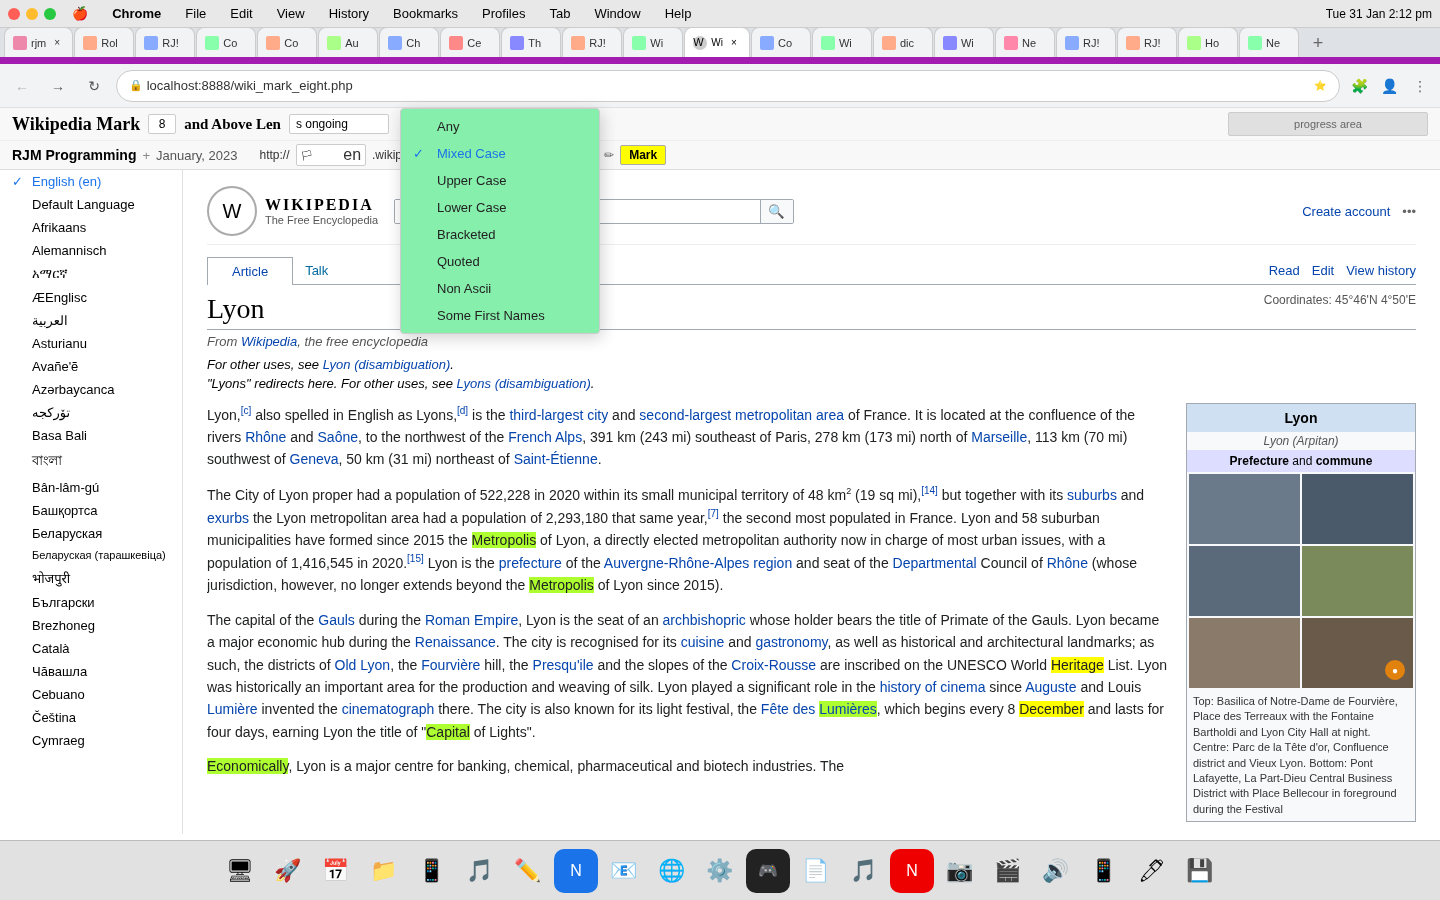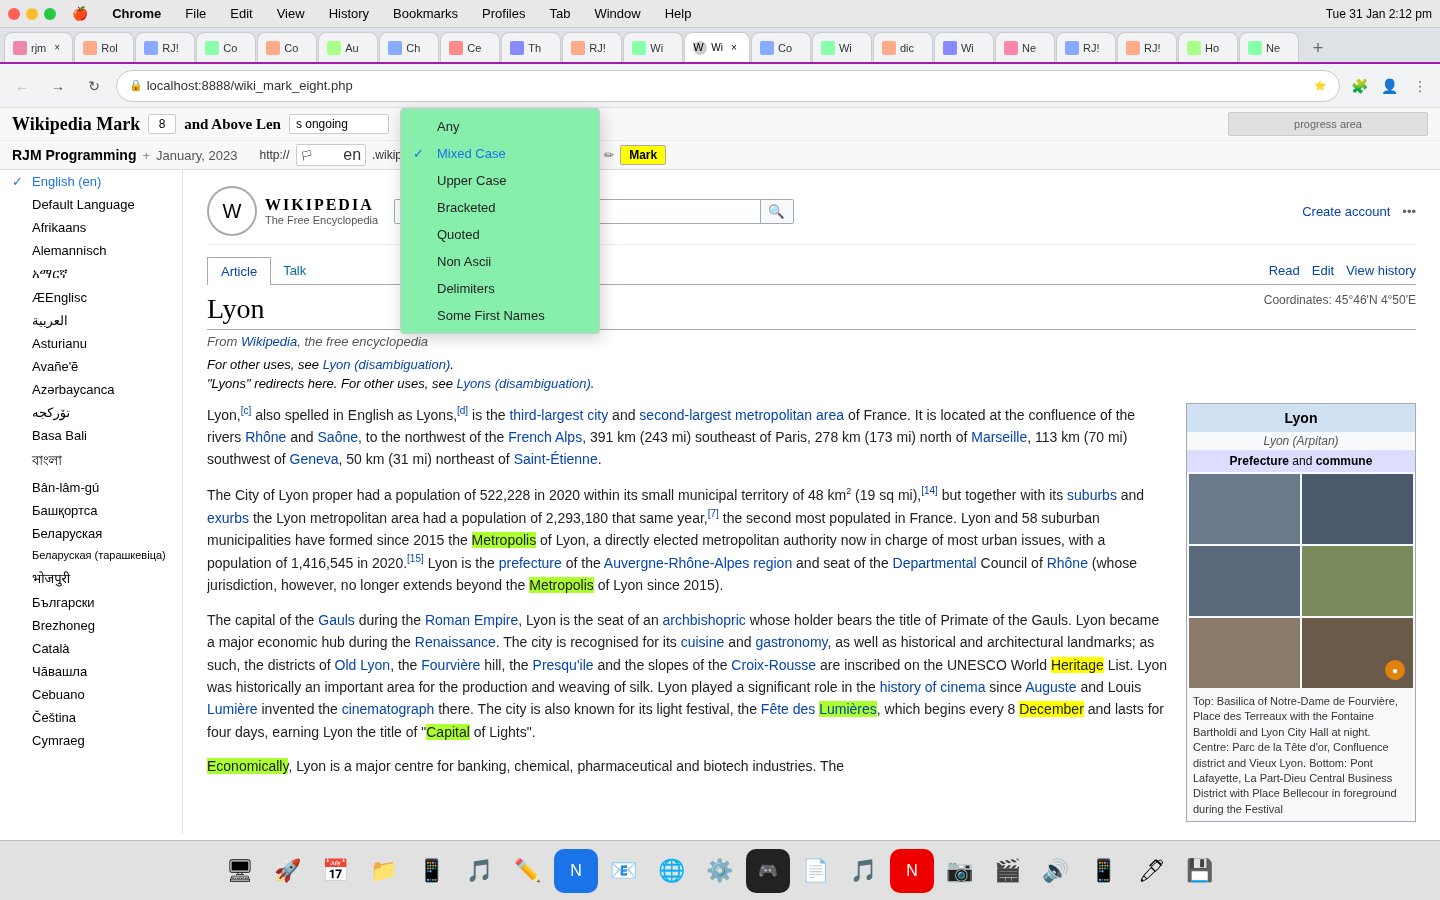--- a/index.html
+++ b/index.html
@@ -25,21 +25,21 @@
     .menu-item.bold { font-weight: 600; }
     .title-bar-right { margin-left: auto; display: flex; align-items: flex-end; gap: 8px; font-size: 12px; }
 
     
     .tab-bar {
       height: 36px;
       background: #dee1e6;
       display: flex;
       align-items: flex-end;
       padding: 0 4px;
-      border-bottom: 2px solid #a21caf;
+      border-bottom: 7px solid #a21caf;
     }
     .tab {
       height: 30px;
       min-width: 60px;
       max-width: 160px;
       background: #f1f3f4;
       border-radius: 8px 8px 0 0;
       display: flex;
       align-items: center;
       padding: 0 8px;
@@ -518,21 +518,21 @@
         </div>
       </div>
       <div style="margin-left:auto; display:flex; gap:12px; font-size:13px;">
         <span style="color:#0645ad; cursor:pointer;">Create account</span>
         <span style="color:#666;">•••</span>
       </div>
     </div>
 
     <div style="display:flex; align-items:flex-end; border-bottom:1px solid #a2a9b1; margin-bottom:8px;">
       <div style="display:flex; gap:0;">
-        <div style="padding:6px 13px; font-size:13px; color:#0645ad; cursor:pointer; border:1px solid #a2a9b1; border-bottom:none; background:#fff; margin-bottom:-1px;">Article</div>
+        <div style="padding:6px 24px; font-size:13px; color:#0645ad; cursor:pointer; border:1px solid #a2a9b1; border-bottom:none; background:#fff; margin-bottom:-1px;">Article</div>
         <div style="padding:6px 12px; font-size:13px; color:#0369a1; cursor:pointer;">Talk</div>
       </div>
       <div style="margin-left:auto; display:flex; gap:12px; font-size:13px; padding-bottom:6px;">
         <span style="color:#0645ad; cursor:pointer;">Read</span>
         <span style="color:#0645ad; cursor:pointer;">Edit</span>
         <span style="color:#0645ad; cursor:pointer;">View history</span>
       </div>
     </div>
 
     <div style="float:right; font-size:12px; color:#555; margin-bottom:4px;">Coordinates: 45°46'N 4°50'E</div>
@@ -584,24 +584,24 @@
       </div>
     </div>
 
   </div>
 </div>
 
 <div class="dropdown-menu">
   <div class="dropdown-item">Any</div>
   <div class="dropdown-item selected">Mixed Case</div>
   <div class="dropdown-item">Upper Case</div>
+  <div class="dropdown-item">Lower Case</div>
   <div class="dropdown-item">Bracketed</div>
   <div class="dropdown-item">Quoted</div>
   <div class="dropdown-item">Non Ascii</div>
-  <div class="dropdown-item">Delimiters</div>
   <div class="dropdown-item">Some First Names</div>
 </div>
 
 <div class="dock">
   <div class="dock-item">🖥</div>
   <div class="dock-item">🚀</div>
   <div class="dock-item">📅</div>
   <div class="dock-item">📁</div>
   <div class="dock-item">📱</div>
   <div class="dock-item">🎵</div>

